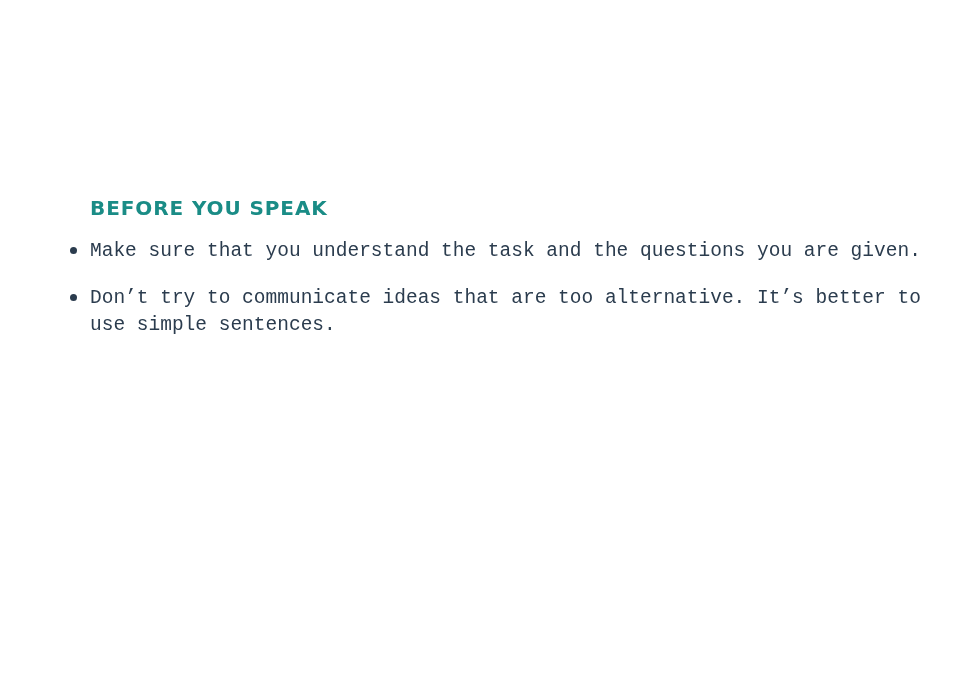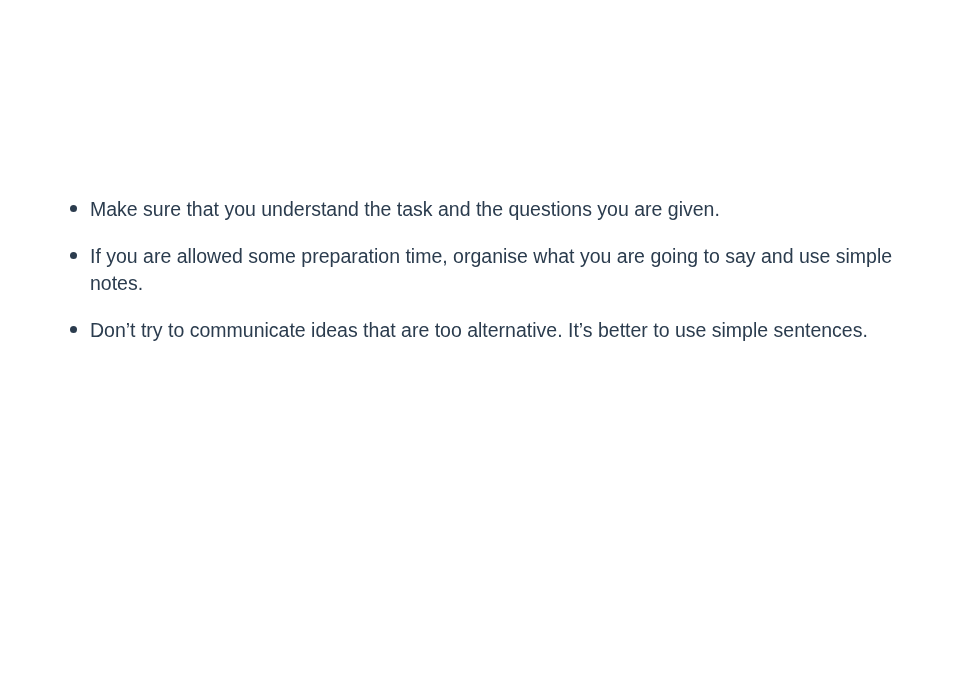--- a/index.html
+++ b/index.html
@@ -37,21 +37,21 @@
   .tips-list {
     list-style: none;
     margin: 0;
     padding: 0;
   }
   .tip-item {
     position: relative;
     padding-left: 22px;
     margin-bottom: 20px;
     color: #2b3c4e;
-    font-family: Liberation Sans, sans-serif;
+    font-family: Liberation Mono, monospace;
     font-size: 19.5px;
     line-height: 1.38;
     font-stretch: condensed;
   }
   .tip-item:last-child {
     margin-bottom: 0;
   }
   .bullet-icon {
     position: absolute;
     left: 2px;
@@ -64,28 +64,25 @@
   }
   .tip-text {
     display: block;
   }
 </style>
 </head>
 <body>
 
 <div class="page">
   <div class="content">
+    <h2 class="section-title">BEFORE YOU SPEAK</h2>
     <ul class="tips-list">
       <li class="tip-item">
         <span class="bullet-icon"></span>
         <span class="tip-text">Make sure that you understand the task and the questions you are given.</span>
-      </li>
-      <li class="tip-item">
-        <span class="bullet-icon"></span>
-        <span class="tip-text">If you are allowed some preparation time, organise what you are going to say and use simple notes.</span>
       </li>
       <li class="tip-item">
         <span class="bullet-icon"></span>
         <span class="tip-text">Don’t try to communicate ideas that are too alternative. It’s better to use simple sentences.</span>
       </li>
     </ul>
   </div>
 </div>
 
 </body></html>

